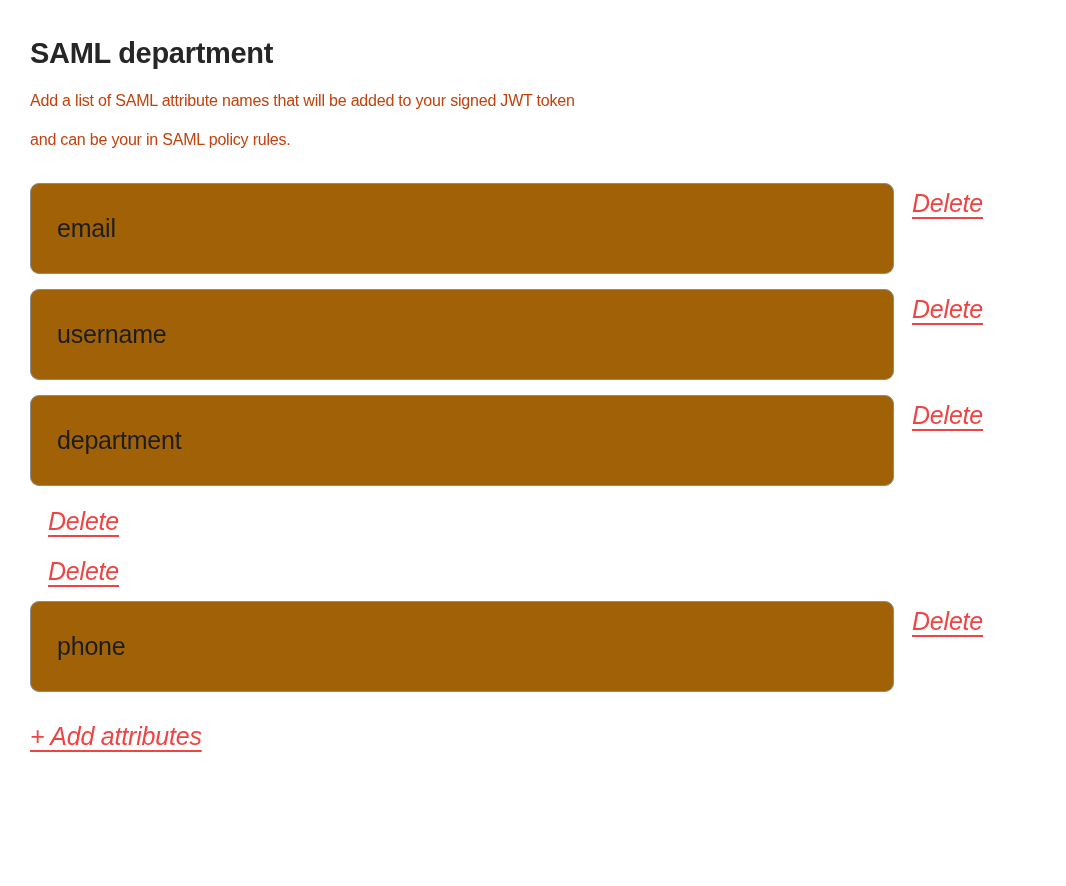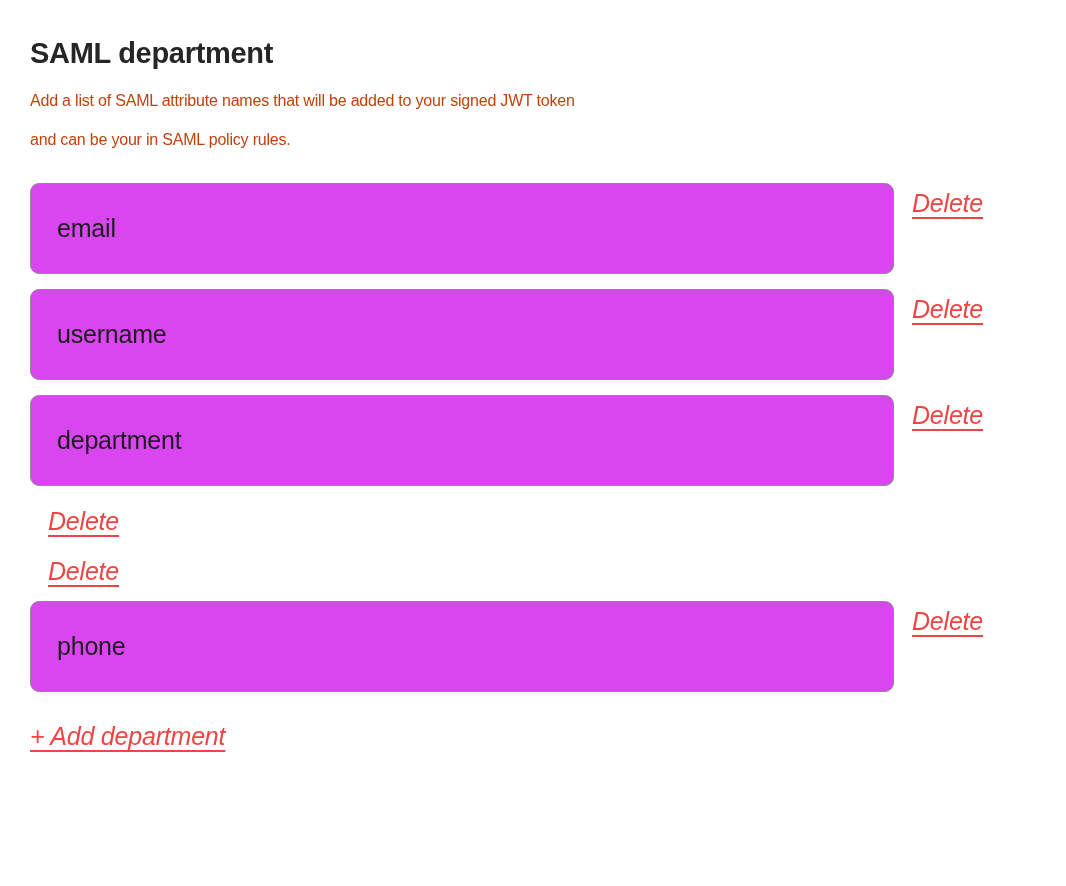--- a/index.html
+++ b/index.html
@@ -44,21 +44,21 @@
   .attr-row {
     display: flex;
     align-items: flex-start;
     margin-bottom: 15px;
   }
   .attr-input {
     width: 864px;
     height: 91px;
     border: 1.5px solid #8c8c8c;
     border-radius: 9px;
-    background: #d946ef;
+    background: #a16207;
     padding: 0 20px 0 26px;
     font-family: "Liberation Sans", "DejaVu Sans", sans-serif;
     font-size: 25px;
     letter-spacing: -0.2px;
     color: #1d1d1f;
     outline: none;
   }
   a.link {
     color: #ef4444;
     text-decoration: underline;
@@ -120,15 +120,15 @@
       <a class="link delete-link" href="#">Delete</a>
     </div>
 
     <div class="attr-row">
       <input type="text" class="attr-input" value="phone" style="">
       <a class="link delete-link" href="#">Delete</a>
     </div>
 
   </div>
 
-  <a class="link add-link" href="#">+ Add department</a>
+  <a class="link add-link" href="#">+ Add attributes</a>
 
 </div>
 
 </body></html>

